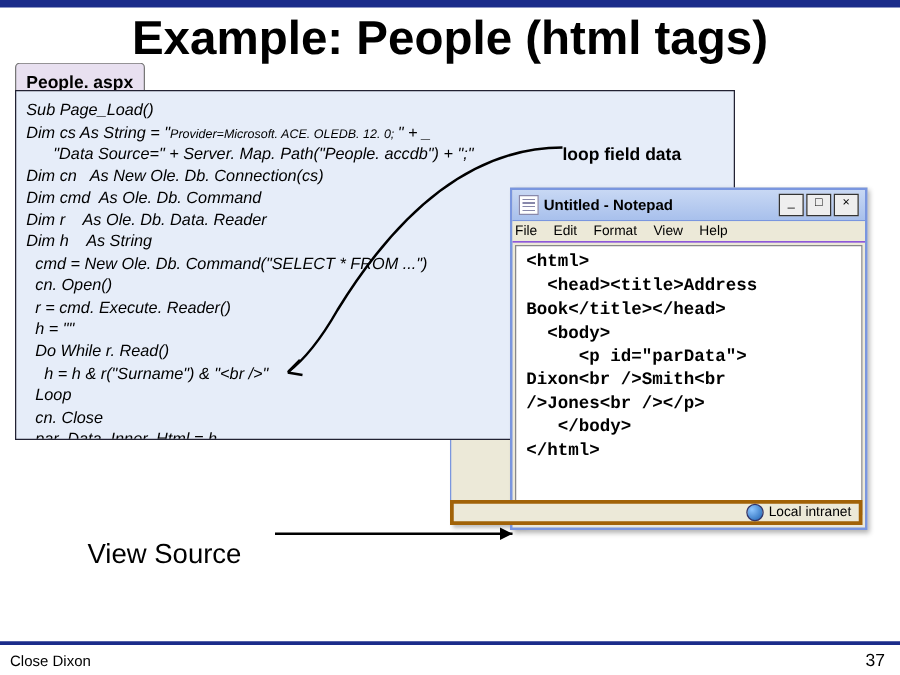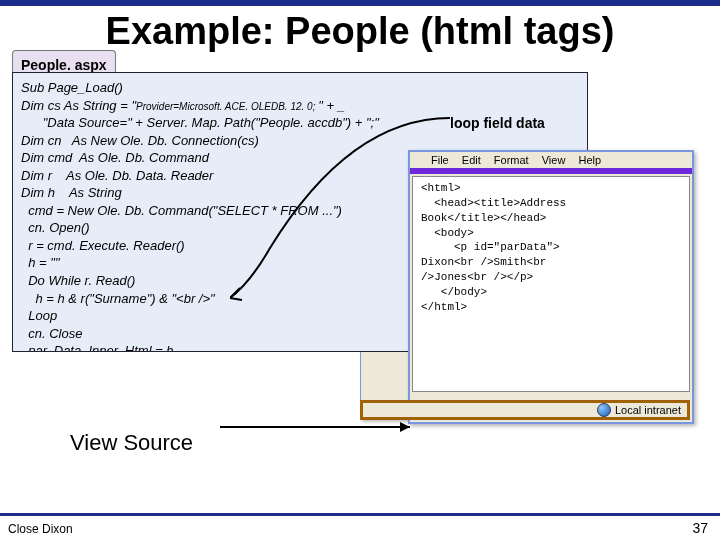--- a/index.html
+++ b/index.html
@@ -95,36 +95,37 @@
     background: repeating-linear-gradient(#88a,#88a 1px,#fff 1px,#fff 3px);
   }
   .np-title-text { font-weight: bold; font-size: 12px; }
   .np-ctrl { margin-left: auto; display: flex; gap: 2px; }
   .np-btn {
     width: 18px; height: 16px; background: #eee; border: 1px solid #333;
     font-size: 10px; text-align: center; line-height: 14px; font-family: sans-serif;
   }
   .np-menu {
     background: #ece9d8;
-    padding: 2px 21px;
-    border-bottom: 6px solid #6d28d9;
+    padding: 2px 2px;
+    border-bottom: 1px solid #6d28d9;
     font-size: 11px;
   }
   .np-menu span { margin-right: 10px; }
   .np-body {
     background: #fff;
     margin: 2px;
     height: 206px;
     padding: 4px 8px;
     font-family: 'Courier New', monospace;
-    font-size: 11px;
+    font-size: 14px;
     line-height: 1.35;
     white-space: pre;
     border: 1px solid #888;
     overflow: hidden;
+    font-weight: bold;
   }
   .back-strip {
     position: absolute;
     top: 186px;
     left: 360px;
     width: 60px;
     height: 234px;
     background: #ece9d8;
     border: 1px solid #7a96df;
     border-right: none;
@@ -229,20 +230,29 @@
   <div class="hdr">Add</div>
   <div>File  E</div>
   <div style="margin-top:8px;color:#2a6b2a">Back</div>
   <div style="margin-top:10px">Address</div>
   <div style="margin-top:18px;background:#fff;border:1px solid #aaa;padding:4px;white-space:pre;font-size:11px">Dixon
 Smith
 Jones</div>
 </div>
 
 <div class="notepad">
+  <div class="np-title">
+    <span class="np-icon"></span>
+    <span class="np-title-text">Untitled - Notepad</span>
+    <span class="np-ctrl">
+      <span class="np-btn">_</span>
+      <span class="np-btn">□</span>
+      <span class="np-btn">×</span>
+    </span>
+  </div>
   <div class="np-menu">
     <span>File</span>
     <span>Edit</span>
     <span>Format</span>
     <span>View</span>
     <span>Help</span>
   </div>
   <div class="np-body">&lt;html&gt;
   &lt;head&gt;&lt;title&gt;Address
 Book&lt;/title&gt;&lt;/head&gt;

